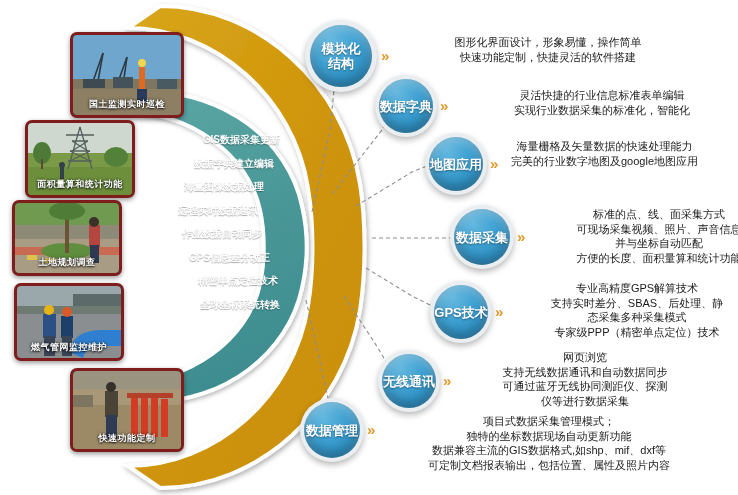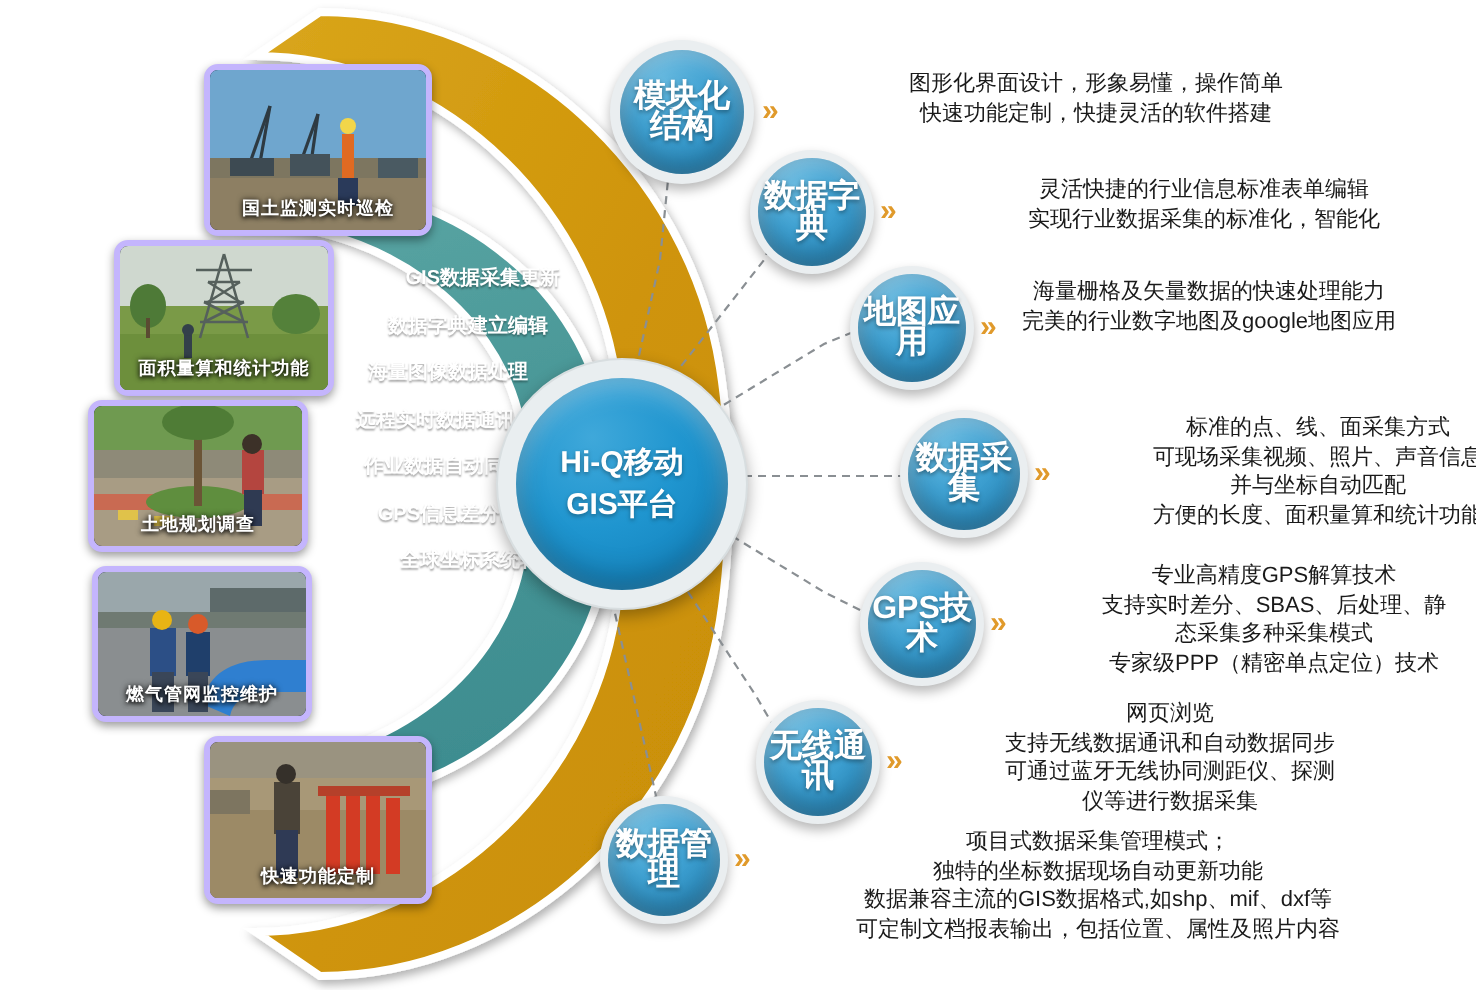--- a/index.html
+++ b/index.html
@@ -10,26 +10,25 @@
     position:relative;
   }
   #stage{position:absolute;left:0;top:0;width:738px;height:495px;overflow:hidden;background:#fff;}
 
   
   .shape-layer{position:absolute;left:0;top:0;width:738px;height:495px;}
 
   
   .photo-card{
     position:absolute;
-    border:3px solid #c4b5fd;
+    border:3px solid #7f1d1d;
     border-radius:7px;
     box-shadow:0 2px 5px rgba(0,0,0,.40);
     overflow:hidden;
     background:#0f172a;
-    margin-left:32px;
   }
   .photo-inner{position:absolute;left:0;top:0;width:100%;height:100%;}
   .photo-cap{
     position:absolute;left:0;right:0;bottom:5px;
     text-align:center;
     color:#ffffff;
     font-size:9px;
     font-weight:bold;
     letter-spacing:.5px;
     text-shadow:0 1px 2px rgba(0,0,0,.85),0 0 3px rgba(0,0,0,.8);
@@ -77,21 +76,21 @@
     box-shadow:0 3px 6px rgba(0,0,0,.28);
   }
   .bubble-core{
     position:absolute;border-radius:50%;
     background:radial-gradient(circle at 34% 26%, #64b8df 0%, #3fa1d2 40%, #1d7fb4 100%);
     box-shadow:inset 0 -5px 12px rgba(0,0,0,.28), inset 0 4px 10px rgba(255,255,255,.35);
     display:flex;align-items:center;justify-content:center;
     text-align:center;
   }
   .bubble-core span{
-    color:#ffffff;font-weight:bold;font-size:16px;line-height:15px;
+    color:#ffffff;font-weight:bold;font-size:13px;line-height:15px;
     text-shadow:0 1px 2px rgba(0,0,0,.4);
   }
   .arrow{
     position:absolute;color:#e09a2b;font-size:15px;font-weight:bold;
     line-height:15px;letter-spacing:-3px;
   }
   .node-desc{
     position:absolute;
     color:#1a1a1a;font-size:11px;line-height:14.5px;
     white-space:pre-line;
@@ -251,29 +250,24 @@
     <div class="photo-cap">快速功能定制</div>
   </div>
 
   <div id="feature-list">
     <div class="feat" style="padding-right:0px;">GIS数据采集更新</div>
     <div class="feat" style="padding-right:6px;">数据字典建立编辑</div>
     <div class="feat" style="padding-right:16px;">海量图像数据处理</div>
     <div class="feat" style="padding-right:22px;">远程实时数据通讯</div>
     <div class="feat" style="padding-right:18px;">作业数据自动同步</div>
     <div class="feat" style="padding-right:10px;">GPS信息差分改正</div>
+    <div class="feat" style="padding-right:2px;">精密单点定位技术</div>
     <div class="feat" style="padding-right:0px;">全球坐标系统转换</div>
   </div>
 
-  <div id="hub">
-    <div id="hub-core">
-      <span>Hi-Q移动</span>
-      <span>GIS平台</span>
-    </div>
-  </div>
 
   <div class="node" style="left:305px;top:20px;">
     <div class="bubble" style="width:72px;height:72px;">
       <div class="bubble-core" style="left:5px;top:5px;width:62px;height:62px;">
         <span style="white-space:pre-line;">模块化
 结构</span>
       </div>
     </div>
     <div class="arrow" style="left:76px;top:28px;">»</div>
     <div class="node-desc" style="left:93px;top:15px;width:300px;">图形化界面设计，形象易懂，操作简单
@@ -310,21 +304,21 @@
     </div>
     <div class="arrow" style="left:67px;top:24px;">»</div>
     <div class="node-desc" style="left:84px;top:2px;width:250px;">标准的点、线、面采集方式
 可现场采集视频、照片、声音信息
 并与坐标自动匹配
 方便的长度、面积量算和统计功能</div>
   </div>
 
   <div class="node" style="left:430px;top:281px;">
     <div class="bubble" style="width:62px;height:62px;">
-      <div class="bubble-core" style="left:4px;top:4px;width:54px;height:54px;justify-content:flex-end;">
+      <div class="bubble-core" style="left:4px;top:4px;width:54px;height:54px;">
         <span>GPS技术</span>
       </div>
     </div>
     <div class="arrow" style="left:65px;top:23px;">»</div>
     <div class="node-desc" style="left:82px;top:0px;width:250px;">专业高精度GPS解算技术
 支持实时差分、SBAS、后处理、静
 态采集多种采集模式
 专家级PPP（精密单点定位）技术</div>
   </div>
 

